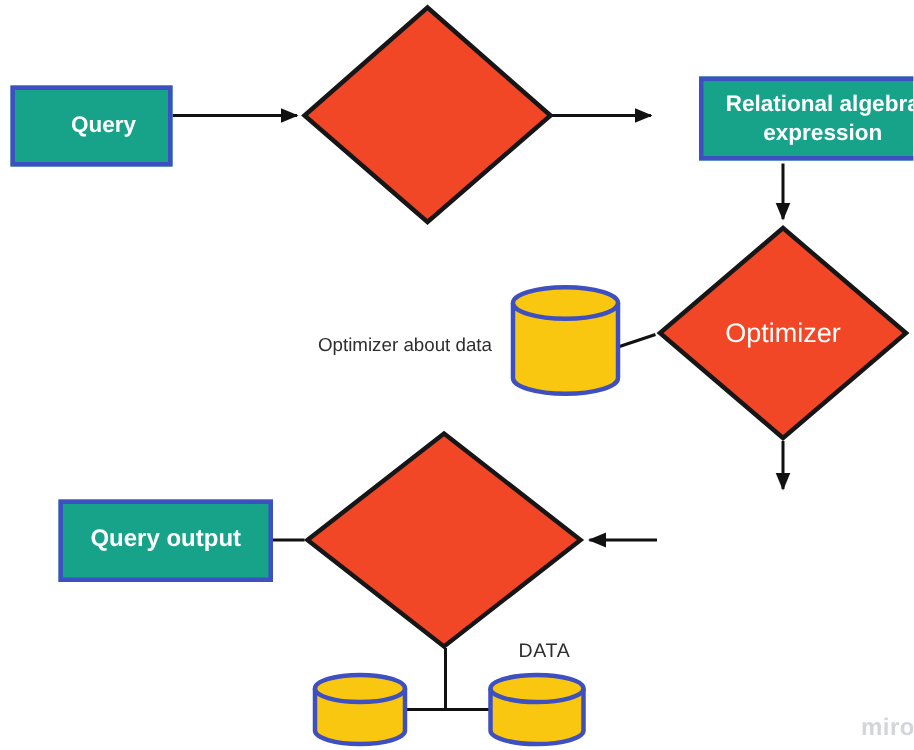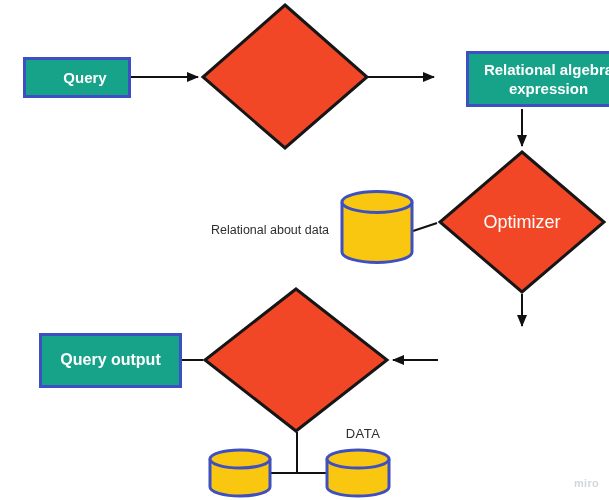--- a/index.html
+++ b/index.html
@@ -68,21 +68,21 @@
     white-space: pre-line;
   }
   .annotation {
     position: absolute;
     color: var(--annotation_text, #2e2e2e);
     text-align: center;
   }
   .watermark {
     position: absolute;
     color: var(--watermark_text, #d2d6da);
-    font-size: 11px;
+    font-size: 16px;
     font-weight: 600;
     letter-spacing: 0.3px;
   }
 </style>
 </head>
 <body>
 
 <div class="canvas">
 
   <svg class="layer" width="609" height="500" viewBox="0 0 609 500">
@@ -115,37 +115,37 @@
       <path class="cyl" d="M210,459 V487 A30,9 0 0 0 270,487 V459"></path>
       <ellipse class="cyl" cx="240" cy="459" rx="30" ry="9"></ellipse>
     </g>
 
     <g>
       <path class="cyl" d="M327,459 V487 A31,9 0 0 0 389,487 V459"></path>
       <ellipse class="cyl" cx="358" cy="459" rx="31" ry="9"></ellipse>
     </g>
   </svg>
 
-  <div class="box" style="left:23px; top:57px; width:108px; height:41px;padding-left:16px;">
+  <div class="box" style="left:7px; top:57px; width:108px; height:54px;padding-left:16px;">
     <span>Query</span>
   </div>
 
   <div class="box" style="left:466px; top:51px; width:165px; height:56px;">
     <span>Relational algebra
 expression</span>
   </div>
 
 
   <div class="box" style="left:24px; top:333px; width:143px; height:55px; font-size:16px;margin-left:15px;">
     <span>Query output</span>
   </div>
 
 
   <div class="diamond-label" style="left:442px; top:192px; width:160px; height:60px; font-size:18px;">Optimizer</div>
 
 
-  <div class="annotation" style="left:205px; top:223px; width:130px; font-size:12.5px;">Relational about data</div>
+  <div class="annotation" style="left:205px; top:223px; width:130px; font-size:12.5px;">Optimizer about data</div>
 
   <div class="annotation" style="left:333px; top:426px; width:60px; font-size:13px; letter-spacing:0.5px;">DATA</div>
 
   <div class="watermark" style="left:574px; top:477px;">miro</div>
 
 </div>
 
 </body></html>

